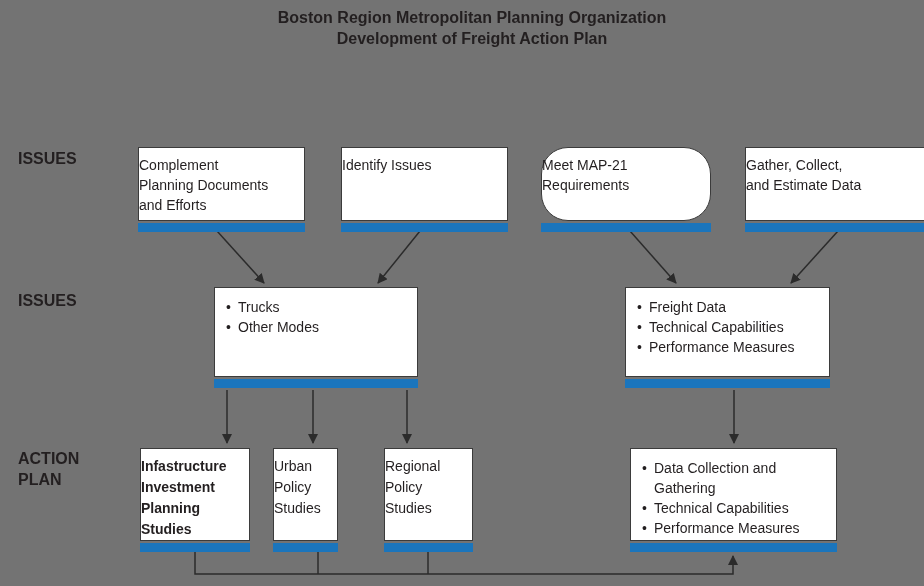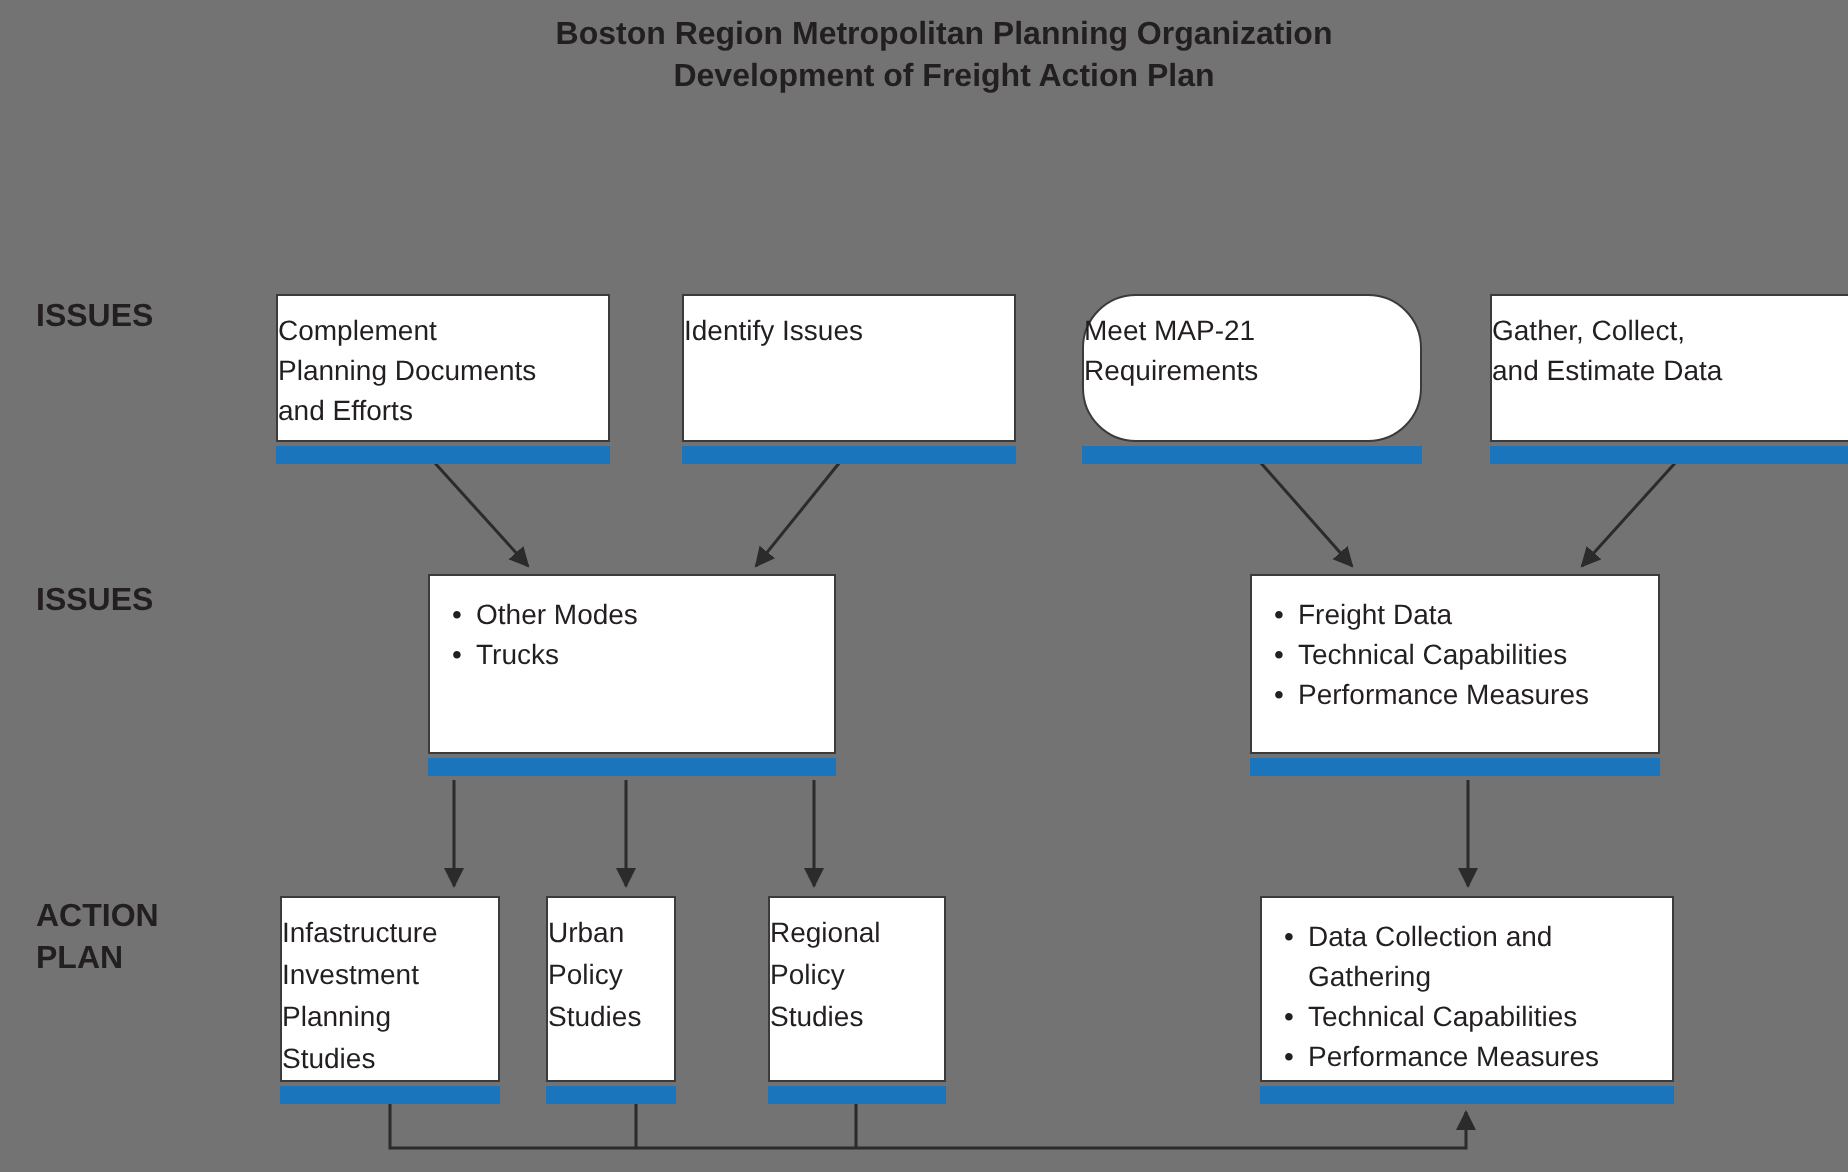--- a/index.html
+++ b/index.html
@@ -102,38 +102,38 @@
   </div>
   <div class="node" style="left:745px;top:147px;width:200px;">
     <div class="box center goal-h" style="border-color: rgb(59, 59, 59);">Gather, Collect,
 and Estimate Data</div>
     <div class="bar" style="background: rgb(27, 117, 188);"></div>
   </div>
 
   <div class="node" style="left:214px;top:287px;width:204px;">
     <div class="box issue-h" style="border-color: rgb(59, 59, 59);">
       <ul class="bullets">
+          <li>Trucks</li>
           <li>Other Modes</li>
-          <li>Trucks</li>
         </ul>
     </div>
     <div class="bar" style="background: rgb(27, 117, 188);"></div>
   </div>
   <div class="node" style="left:625px;top:287px;width:205px;">
     <div class="box issue-h" style="border-color: rgb(59, 59, 59);">
       <ul class="bullets">
           <li>Freight Data</li>
           <li>Technical Capabilities</li>
           <li>Performance Measures</li>
         </ul>
     </div>
     <div class="bar" style="background: rgb(27, 117, 188);"></div>
   </div>
 
-  <div class="node" style="left:140px;top:448px;width:110px;">
+  <div class="node" style="left:140px;top:448px;width:110px;font-weight:bold;">
     <div class="box center action-center action-h" style="border-color: rgb(59, 59, 59);">Infastructure
 Investment
 Planning
 Studies</div>
     <div class="bar" style="background: rgb(27, 117, 188);"></div>
   </div>
   <div class="node" style="left:273px;top:448px;width:65px;">
     <div class="box center action-center action-h" style="border-color: rgb(59, 59, 59);">Urban
 Policy
 Studies</div>

